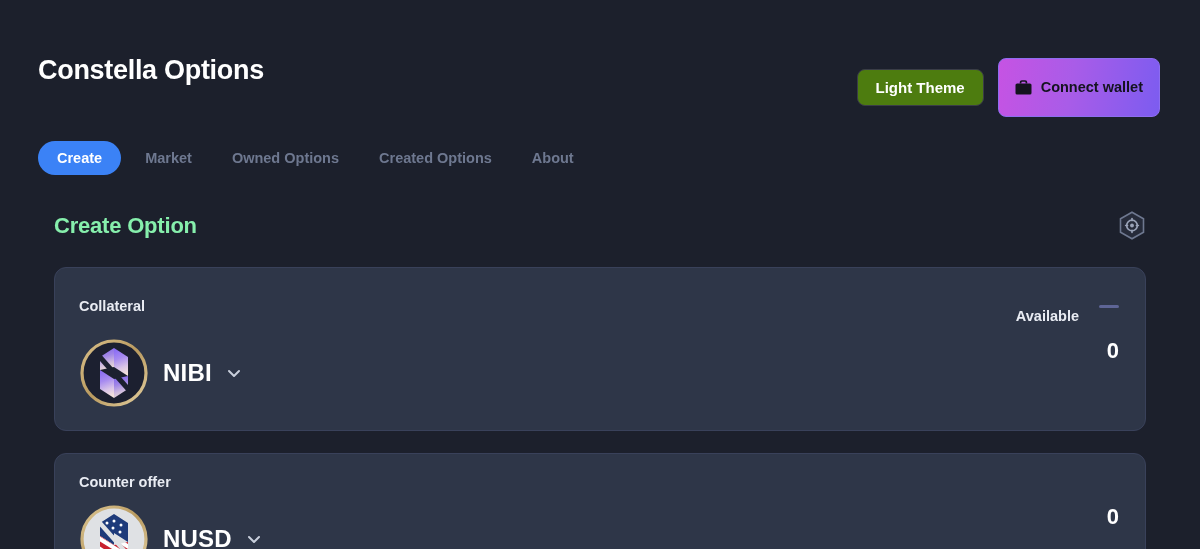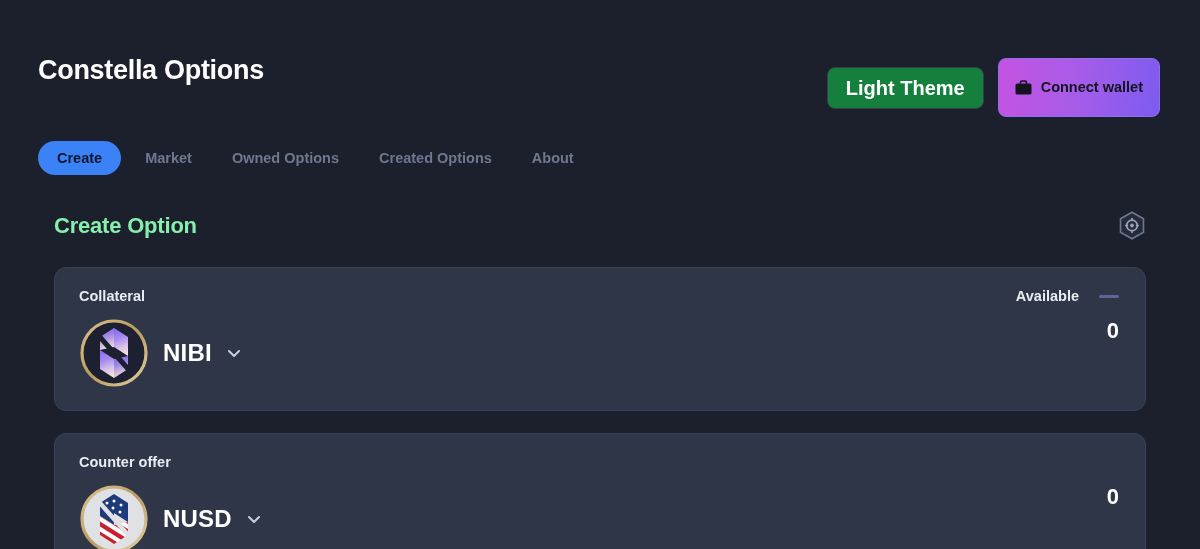--- a/index.html
+++ b/index.html
@@ -35,25 +35,25 @@
   }
 
   .header-actions {
     display:flex;
     align-items:center;
     gap:14px;
     padding-top:4px;
   }
 
   .theme-btn {
-    background:#15803d;
+    background:#4d7c0f;
     border:1px solid #3a3d47;
     border-radius:8px;
     color:#ffffff;
-    font-size:20px;
+    font-size:15px;
     font-weight:bold;
     padding:10px 18px;
     line-height:1;
     cursor:pointer;
     font-family:inherit;
   }
 
   .wallet-btn {
     background:linear-gradient(100deg, #c653e3 0%, #a95ce8 45%, #7c5cf0 100%);
     border:1px solid #8d6df0;
@@ -85,21 +85,21 @@
     color:#6e7890;
     padding:9px 16px;
     border-radius:20px;
     font-weight:bold;
     cursor:pointer;
     white-space:nowrap;
   }
 
   .tab.active {
     background:#3b82f6;
-    color:#0f172a;
+    color:#ffffff;
     font-weight:bold;
     padding:9px 19px;
   }
 
   
   .section-head {
     display:flex;
     align-items:center;
     justify-content:space-between;
     padding:36px 54px 0 54px;
@@ -141,20 +141,21 @@
   .avail-wrap {
     display:flex;
     align-items:center;
     gap:20px;
   }
 
   .avail-label {
     font-size:14.5px;
     font-weight:bold;
     color:#e9ecf3;
+    margin-top:20px;
   }
 
   .avail-dash {
     width:20px;
     height:3px;
     background:#5e6596;
     border-radius:2px;
   }
 
   .card-body {

